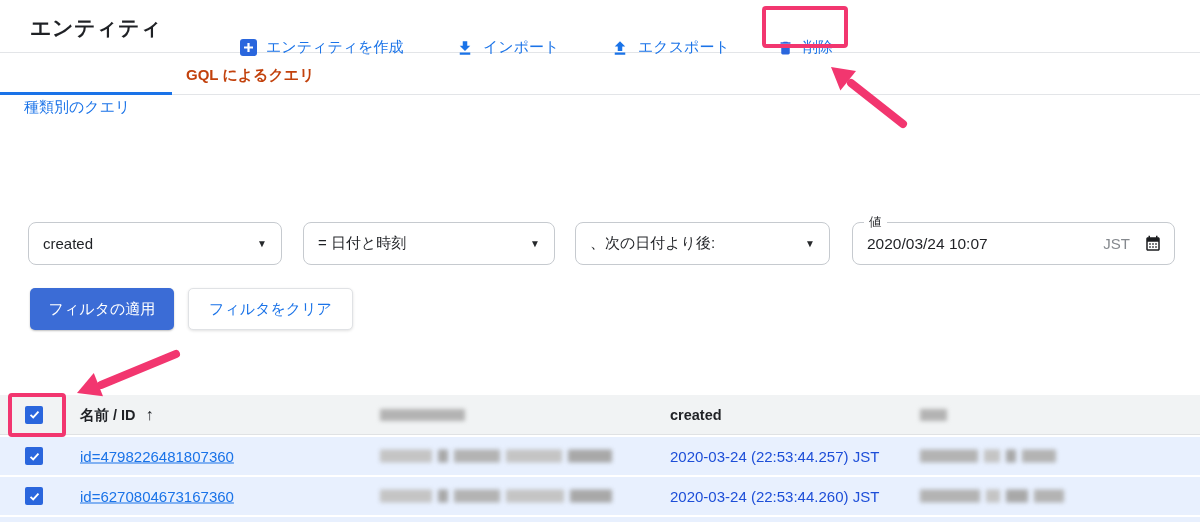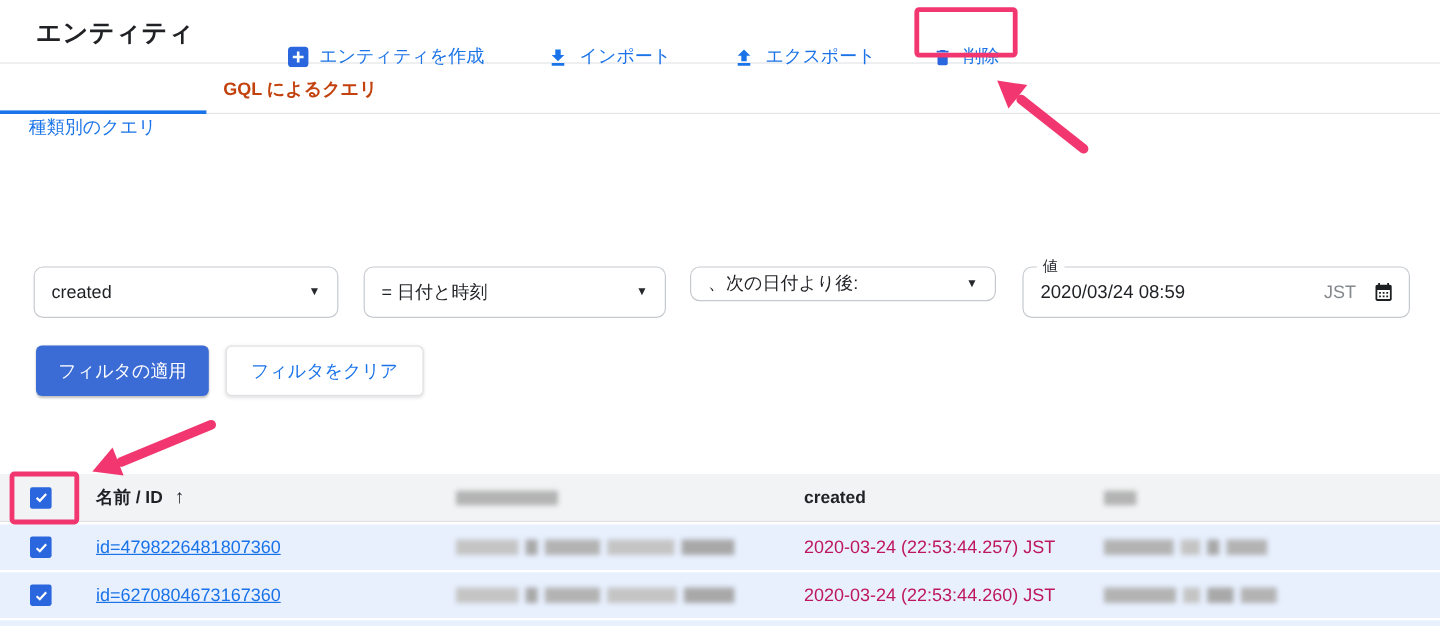--- a/index.html
+++ b/index.html
@@ -61,21 +61,21 @@
   
   .table { position:absolute; left:0; top:395px; width:1200px; }
   .thead { position:relative; height:40px; background:#f1f3f4; border-bottom:1px solid #e0e2e4; }
   .trow { position:relative; height:38px; background:#e8f0fe; margin-top:2px; }
   .cell { position:absolute; top:50%; transform:translateY(-50%); white-space:nowrap; }
   .c-check { left:25px; } .c-name { left:80px; } .c-b2 { left:380px; }
   .c-created { left:670px; } .c-b4 { left:920px; }
   .th { font-size:14.5px; font-weight:700; color:#1f2125; }
   .sort { font-size:16px; font-weight:700; margin-left:10px; cursor:pointer; }
   .id-link { font-size:15px; color:#1a73e8; text-decoration:underline; cursor:pointer; }
-  .ts { font-size:15px; color:#be185d; }
+  .ts { font-size:15px; color:#1d4ed8; }
   .checkbox { width:18px; height:18px; background:#2a66dd; border-radius:2px; cursor:pointer;
     display:flex; align-items:center; justify-content:center; }
 
   
   .blur { display:flex; gap:6px; filter:blur(2.2px); }
   .blur i { display:block; height:13px; border-radius:1px; }
   .g1 { background:#b3b3b3; } .g2 { background:#c4c4c4; } .g3 { background:#a8a8a8; }
 
   
   .anno-box { position:absolute; border:4px solid #f2366f; border-radius:4px; pointer-events:none; }
@@ -137,29 +137,29 @@
   <div class="field dd" style="left:28px; top:222px; width:254px; height:43px;">
     <span>created</span>
     <span class="caret">▼</span>
   </div>
 
   <div class="field dd" style="left:303px; top:222px; width:252px; height:43px;">
     <span>= 日付と時刻</span>
     <span class="caret">▼</span>
   </div>
 
-  <div class="field dd" style="left:575px; top:222px; width:255px; height:29px;">
+  <div class="field dd" style="left:575px; top:222px; width:255px; height:43px;">
     <span>、次の日付より後:</span>
     <span class="caret">▼</span>
   </div>
 
   <div class="field" style="left:852px; top:222px; width:323px; height:43px;">
     <span class="field-label">値</span>
     <div class="value-inner">
-      <span>2020/03/24 08:59</span>
+      <span>2020/03/24 10:07</span>
       <span class="tz">JST</span>
       <span class="cal">
         <svg width="18" height="18" viewBox="0 0 24 24" fill="#1c1e21">
             <path d="M19 3h-1V1h-2v2H8V1H6v2H5c-1.1 0-2 .9-2 2v14c0 1.1.9 2 2 2h14c1.1 0 2-.9 2-2V5c0-1.1-.9-2-2-2zm0 16H5V9h14v10zM7 11h2v2H7zm4 0h2v2h-2zm4 0h2v2h-2zM7 15h2v2H7zm4 0h2v2h-2zm4 0h2v2h-2z"></path>
           </svg>
       </span>
     </div>
   </div>
 
   <button class="btn-apply">フィルタの適用</button>

